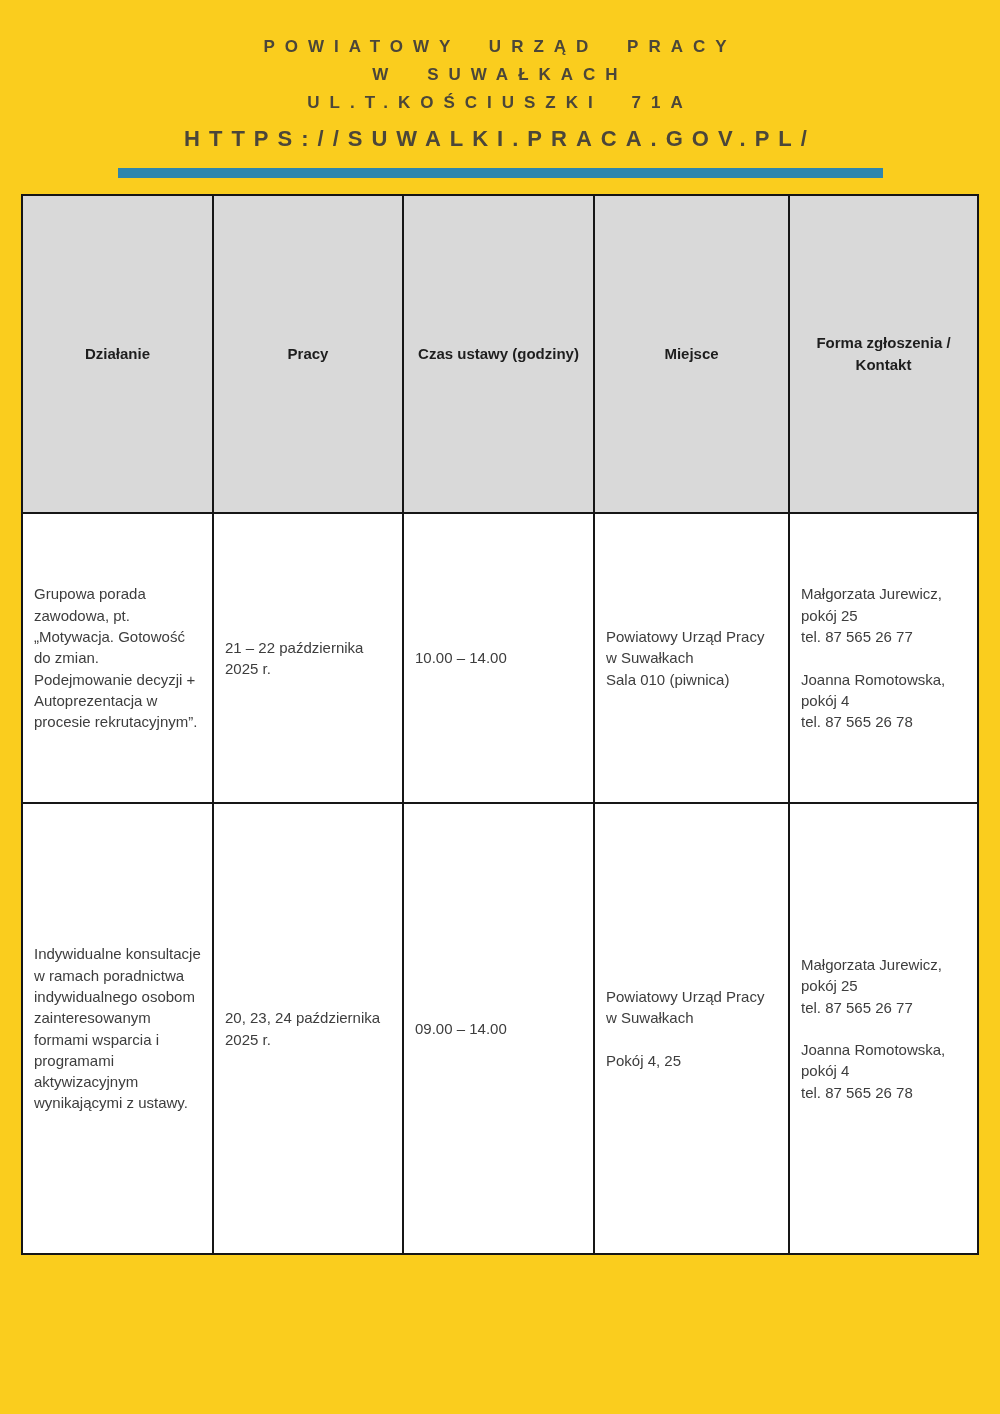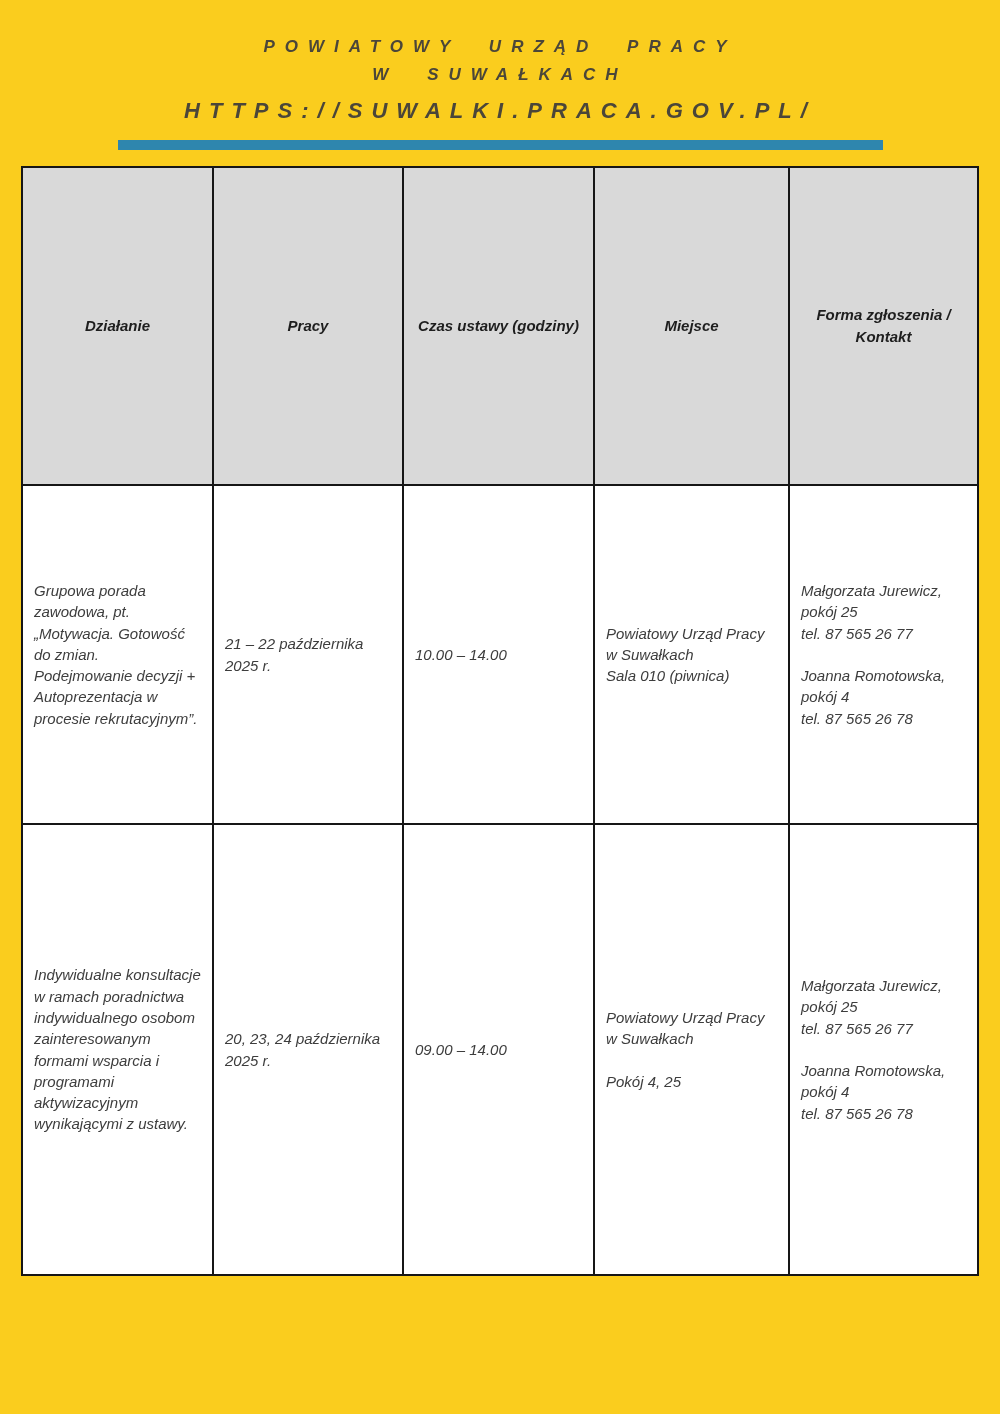--- a/index.html
+++ b/index.html
@@ -11,21 +11,21 @@
     --cell-text:#3D3D3D;
   }
   *{box-sizing:border-box;margin:0;padding:0;}
   html,body{background:var(--bg);}
   body{
     width:1000px;height:1414px;
     font-family:"Liberation Sans", sans-serif;
     position:relative;
     overflow:hidden;
   }
-  .page{width:1000px;height:1414px;background:var(--bg);font-style:italic;}
+  .page{width:1000px;height:1414px;background:var(--bg);}
   .top-header{
     text-align:center;
     padding-top:33px;
   }
   .hdr-line{
     font-size:17px;
     font-weight:700;
     letter-spacing:10px;
     word-spacing:14px;
     line-height:28px;
@@ -76,31 +76,32 @@
   table.schedule td{
     background:#ffffff;
     vertical-align:middle;
     text-align:left;
     padding:10px 11px;
     font-size:15px;
     line-height:1.42;
     color:var(--cell-text);
     white-space:pre-line;
   }
-  tr.row-1 td{height:339px;}
+  tr.row-1 td{height:290px;}
   tr.row-2 td{height:451px;}
 </style>
 </head>
 <body>
 
 <div class="page">
 
   <div class="top-header">
     <div class="hdr-line">POWIATOWY URZĄD PRACY</div>
     <div class="hdr-line">W SUWAŁKACH</div>
+    <div class="hdr-line">UL.T.KOŚCIUSZKI 71A</div>
     <div class="hdr-url">HTTPS://SUWALKI.PRACA.GOV.PL/</div>
   </div>
 
   <div class="accent-bar"></div>
 
   <table class="schedule">
     <colgroup>
       <col class="c1">
         <col class="c2">
         <col class="c3">

